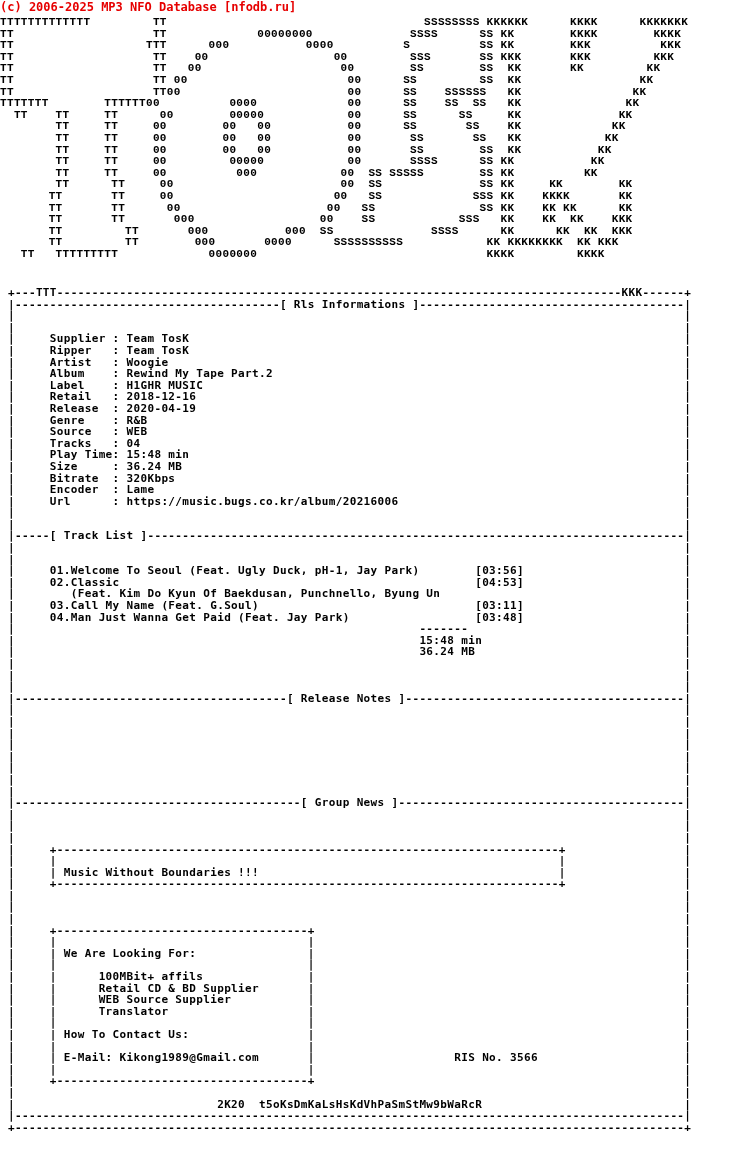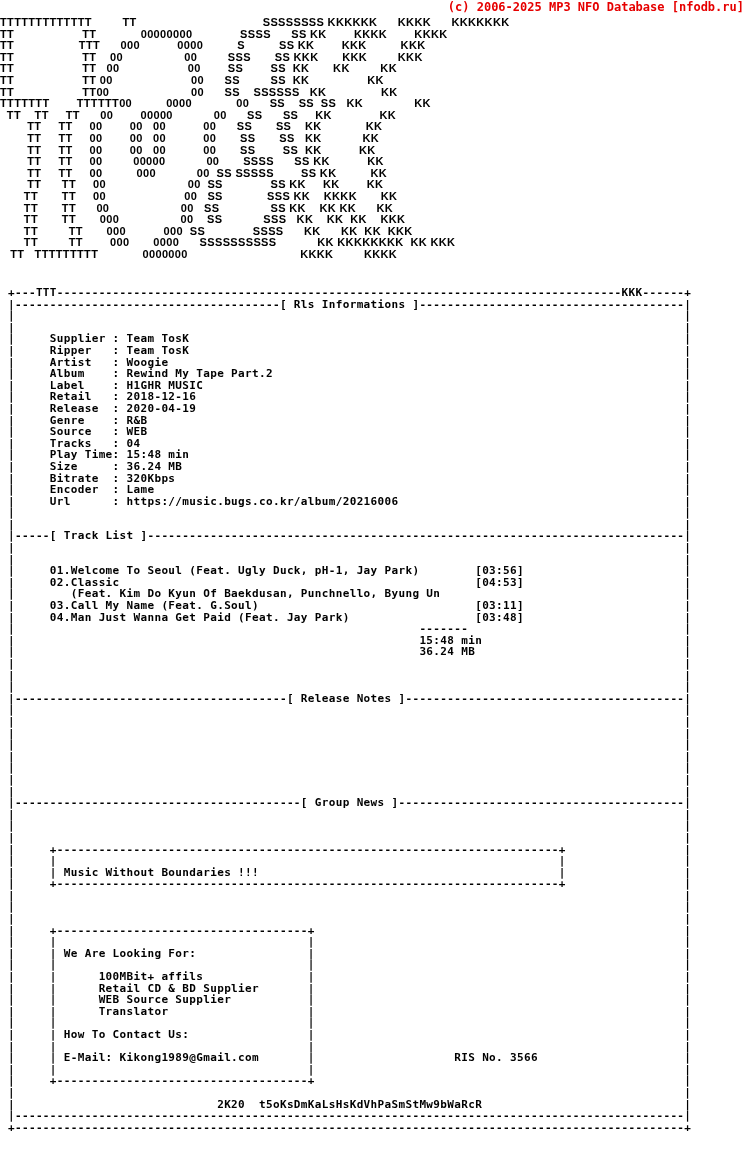--- a/index.html
+++ b/index.html
@@ -18,37 +18,37 @@
     position: relative;
     width: 744px;
     height: 1176px;
   }
   
   .banner {
     position: absolute;
     top: 0;
     left: 0;
     width: 744px;
-    text-align: right;
+    text-align: left;
     font-size: 12px;
     line-height: 14px;
     font-weight: bold;
     color: #e60000;
     letter-spacing: 0px;
     z-index: 5;
     white-space: pre;
   }
   
   .ascii-logo {
     position: absolute;
     top: 6px;
     left: 0px;
     width: 744px;
     white-space: pre;
-    font-family: Liberation Sans, sans-serif;
+    font-family: Liberation Mono, monospace;
     font-size: 11px;
     line-height: 11.6px;
     font-weight: bold;
     letter-spacing: 0.35px;
     color: #000000;
   }
   
   .frame {
     position: absolute;
     top: 276px;

